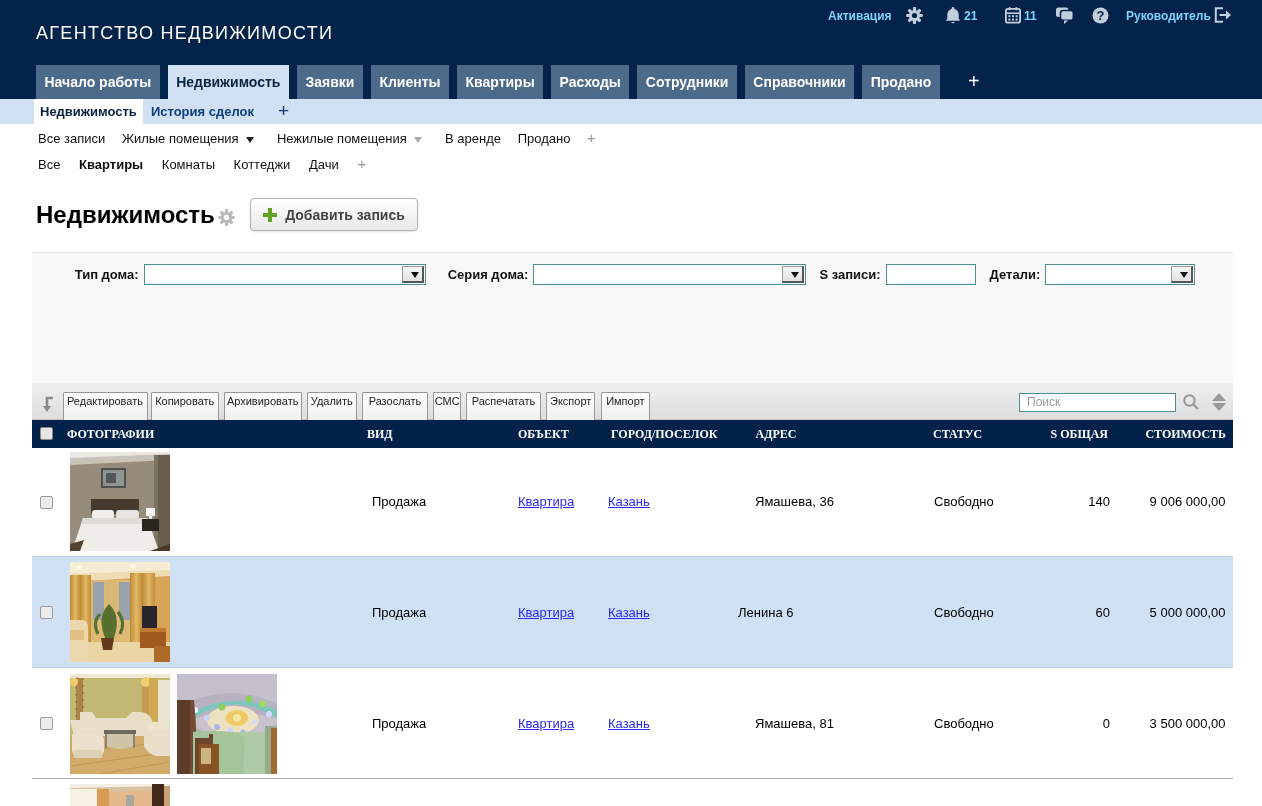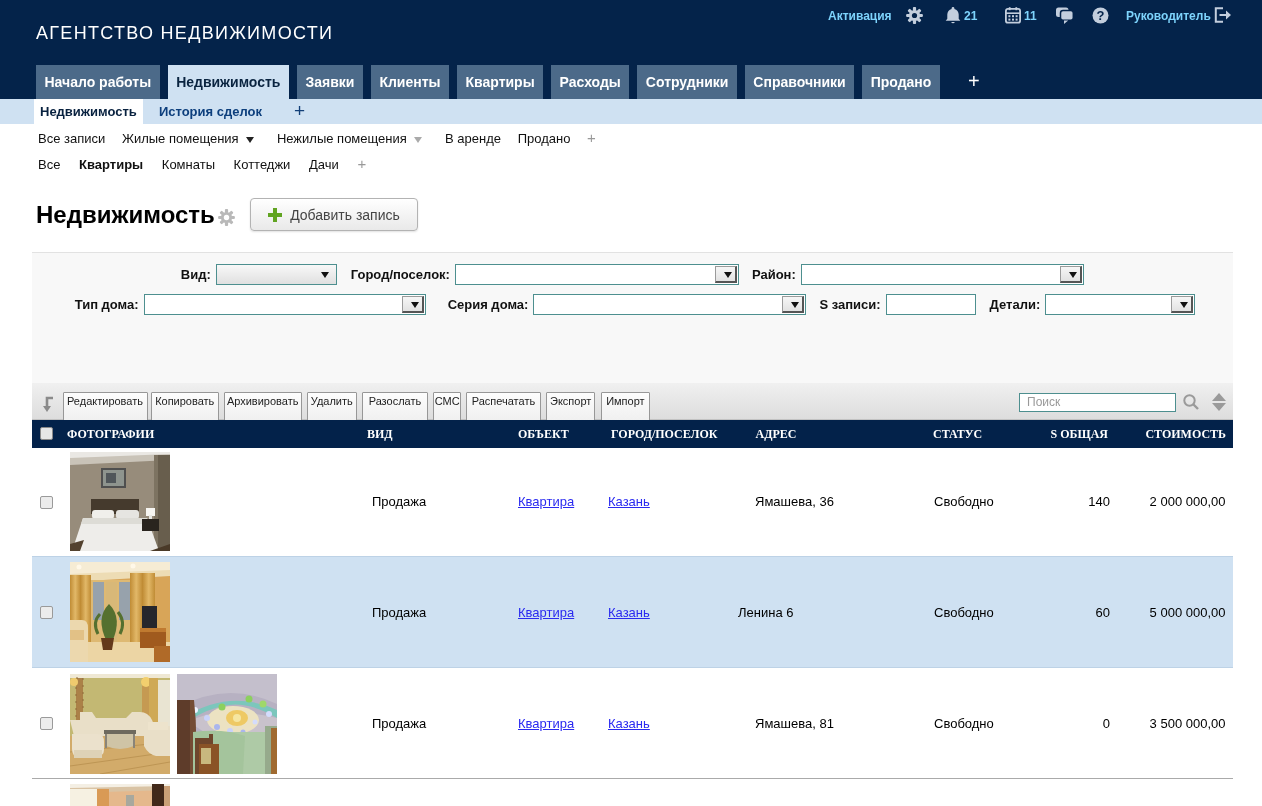--- a/index.html
+++ b/index.html
@@ -12,38 +12,38 @@
 #utils svg{position:absolute;top:7px}
 #utils .txt{font-weight:bold}
 
 #maintabs{position:absolute;left:36px;bottom:0;display:flex}
 #maintabs .tab{height:34px;line-height:34px;padding:0 8.5px;background:#4c6a89;color:#fff;
   font-size:14px;font-weight:bold;margin-right:8px;white-space:nowrap}
 #maintabs .tab.active{background:#cfe1f2;color:#0a2440}
 #maintabs .plus{color:#fff;font-size:20px;font-weight:normal;line-height:33px;padding:0 8px;margin-left:12px}
 
 #subbar{position:absolute;left:0;top:99px;width:1262px;height:25px;background:#cfe1f2}
-#subbar .stab{float:left;height:25px;line-height:25px;padding:0 16px;font-size:13px;font-weight:bold;color:#0d3f7d}
+#subbar .stab{float:left;height:25px;line-height:25px;padding:0 8px;font-size:13px;font-weight:bold;color:#0d3f7d}
 #subbar .stab.active{background:#fff;color:#08213f;margin-left:34px;padding:0 6px}
 #subbar .plus{float:left;color:#123f78;font-size:19px;font-weight:normal;line-height:24px;padding:0 6px;margin-left:10px}
 
 .qrow{position:absolute;left:38px;font-size:13px;color:#111;white-space:nowrap}
 .qrow span{margin-right:0}
 .qrow .it{margin-right:13px}
 .q4 .it{margin-right:15px}
 .qrow .gray{color:#999}
 .qrow b{font-weight:bold}
 .tri{display:inline-block;width:0;height:0;border-left:4px solid transparent;border-right:4px solid transparent;border-top:6px solid #222;margin-left:4px}
 .tri.gray{border-top-color:#aaa}
 
 #h1{position:absolute;left:36px;top:201px;font-size:24px;font-weight:bold;color:#000}
 #gear-h{position:absolute;left:218px;top:209px}
 #addbtn{position:absolute;left:250px;top:198px;width:168px;height:33px;border:1px solid #b3b3b3;border-radius:4px;
   background:linear-gradient(#ffffff,#e9e9e9);display:flex;align-items:center;justify-content:center;
-  font-size:14px;font-weight:normal;color:#444;box-shadow:0 1px 2px rgba(0,0,0,.12)}
+  font-size:14px;font-weight:bold;color:#444;box-shadow:0 1px 2px rgba(0,0,0,.12)}
 
 #fpanel{position:absolute;left:32px;top:252px;width:1201px;height:131px;background:#f8f8f8;border-top:1px solid #e2e2e2;padding-top:6px}
 .frow{position:relative;height:30px;display:flex;align-items:center;white-space:nowrap}
 .frow .lb{font-size:13px;font-weight:bold;color:#111;margin-right:5px}
 .sel{height:21px;border:1px solid #4d8f8f;background:linear-gradient(#f8f8f8,#e0e0e0);position:relative}
 .sel:after{content:"";position:absolute;right:7px;top:7px;width:0;height:0;border-left:4px solid transparent;border-right:4px solid transparent;border-top:6px solid #111}
 .cbx{height:21px;border:1px solid #4d8f8f;background:#fff;position:relative}
 .cbx:before{content:"";position:absolute;right:1px;top:1px;bottom:1px;width:19px;background:linear-gradient(#f6f6f6,#e2e2e2);
   border:1px solid #9a9a9a;border-right:2px solid #555;border-bottom:2px solid #555}
 .cbx:after{content:"";position:absolute;right:6px;top:7px;width:0;height:0;border-left:4px solid transparent;border-right:4px solid transparent;border-top:6px solid #111}
@@ -179,30 +179,20 @@
           </g>
         </g>
       </g>
       <circle cx="8.5" cy="8.5" r="2.7" fill="#fff"></circle>
     </svg></div>
 <div id="addbtn"><svg width="14" height="14" viewBox="0 0 14 14" style="margin-right:8px">
       <path d="M5 0 h4 v5 h5 v4 h-5 v5 h-4 v-5 h-5 v-4 h5z" fill="#61a421"></path>
     </svg>Добавить запись</div>
 
 <div id="fpanel">
-  <div class="frow" style="padding-left:148.8px">
-    <span class="lb">Вид:</span>
-      <span class="sel" style="width:121px"></span>
-      <span class="gap" style="width:14px"></span>
-    <span class="lb">Город/поселок:</span>
-      <span class="cbx" style="width:284px"></span>
-      <span class="gap" style="width:13px"></span>
-    <span class="lb">Район:</span>
-      <span class="cbx" style="width:283px"></span>
-  </div>
   <div class="frow" style="padding-left:42.7px">
     <span class="lb">Тип дома:</span>
       <span class="cbx" style="width:282px"></span>
       <span class="gap" style="width:22px"></span>
     <span class="lb">Серия дома:</span>
       <span class="cbx" style="width:273px"></span>
       <span class="gap" style="width:13px"></span>
     <span class="lb">S записи:</span>
       <span class="fin" style="width:90px"></span>
       <span class="gap" style="width:14px"></span>
@@ -269,21 +259,21 @@
       <polygon points="0,92 14,88 10,99 0,99" fill="#53422f"></polygon>
       <polygon points="80,99 100,92 100,99" fill="#4a3a28"></polygon>
     </svg>
   </div>
   <span class="c" style="left:340px;top:46px">Продажа</span>
   <span class="c" style="left:486px;top:46px"><a href="#">Квартира</a></span>
   <span class="c" style="left:576px;top:46px"><a href="#">Казань</a></span>
   <span class="c" style="left:723px;top:46px">Ямашева, 36</span>
   <span class="c" style="left:902px;top:46px">Свободно</span>
   <span class="c" style="right:123px;top:46px">140</span>
-  <span class="c" style="right:7.5px;top:46px">2 000 000,00</span>
+  <span class="c" style="right:7.5px;top:46px">9 006 000,00</span>
 </div>
 <div class="sep" style="top:556px;background:#bdd2e6"></div>
 
 <div class="row" style="top:557px;height:110px;background:#cfe1f2">
   <span class="rcheck" style="top:49px"></span>
   <div class="ph" style="left:38px;top:5px;width:100px;height:100px">
     <svg width="100" height="100">
       <defs>
         <linearGradient id="curt" x1="0" y1="0" x2="1" y2="0">
           <stop offset="0" stop-color="#c08c35"></stop>

